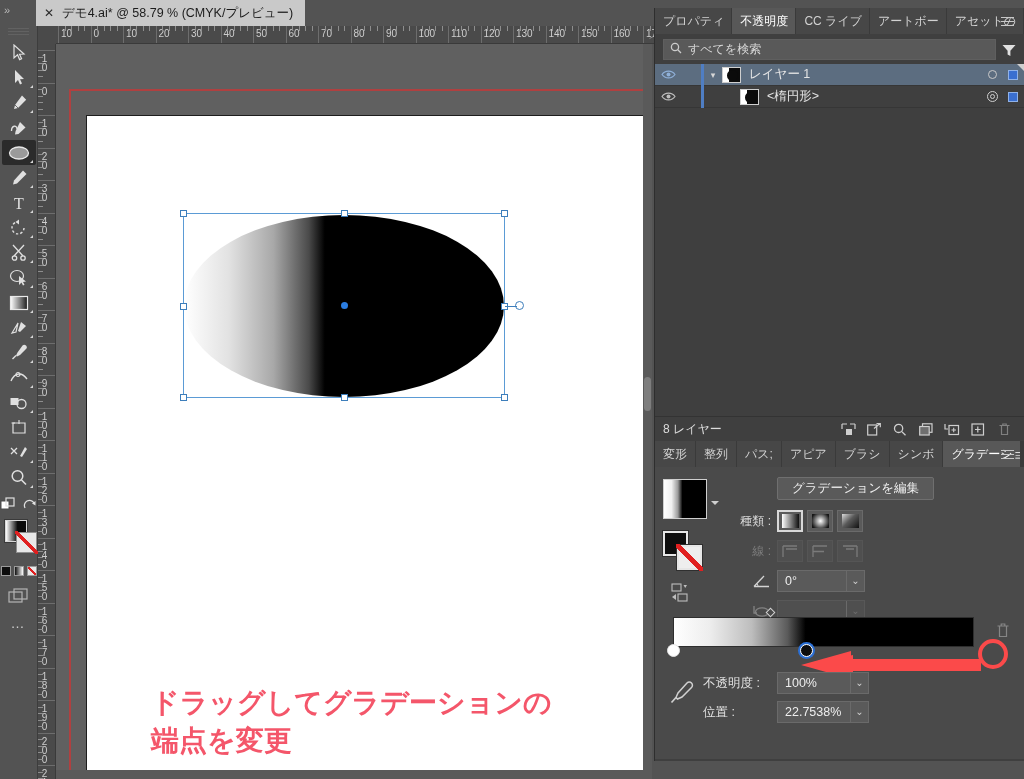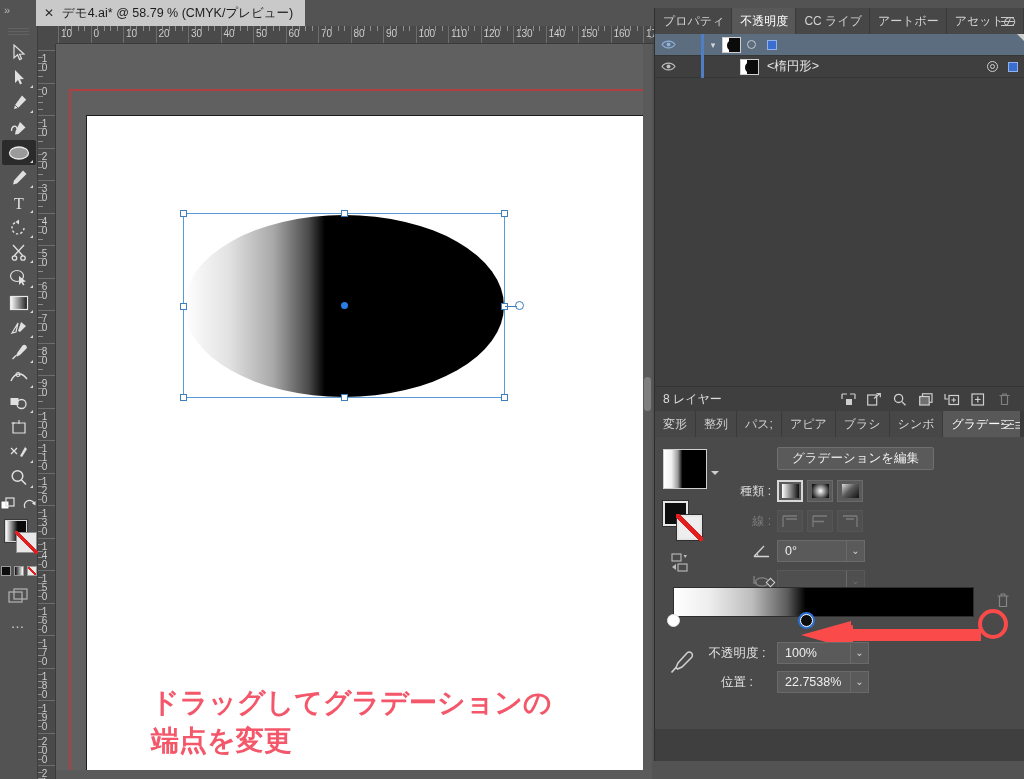--- a/index.html
+++ b/index.html
@@ -333,21 +333,21 @@
   }
   .red-circle {
     position: absolute; right: 6px; top: 22px; width: 30px; height: 30px;
     border-radius: 50%; border: 4px solid #fb4a4a;
   }
   .red-arrow { position: absolute; left: 130px; top: 30px; }
 
   .opa-zone { position: absolute; left: 8px; right: 10px; top: 205px; }
   .eyedrop { position: absolute; left: 6px; top: 8px; }
   .opa-row { display: flex; align-items: center; margin-bottom: 7px; margin-left: 40px; }
-  .opa-lab { font-size: 12.5px; color: #e2e2e2; width: 74px; text-align: center; padding-right: 6px; }
+  .opa-lab { font-size: 12.5px; color: #e2e2e2; width: 74px; text-align: left; padding-right: 6px; }
 </style>
 </head>
 <body>
 
 <div class="app">
 
   <div class="tabbar">
     <span class="chev-left">»</span>
     <div class="doc-tab">
       <span class="x">✕</span>
@@ -823,34 +823,51 @@
       <div class="ptab">CC ライブ</div>
       <div class="ptab">アートボー</div>
       <div class="ptab">アセットの</div>
       <div class="ptab-menu">
           <span class="ham">
             <i></i>
           </span>
         </div>
     </div>
 
+    <div class="search-row">
+      <div class="search-box">
+        <span>
+          <svg width="12" height="12" viewBox="0 0 12 12">
+              <circle cx="5" cy="5" r="3.6" fill="none" stroke="#cccccc" stroke-width="1.3"></circle>
+              <path d="M7.8 7.8 L11 11" stroke="#cccccc" stroke-width="1.3"></path>
+            </svg>
+        </span>
+        <span>すべてを検索</span>
+      </div>
+      <span class="funnel">
+        <svg width="14" height="13" viewBox="0 0 14 13">
+            <path d="M0.5 1 H13.5 L8.4 6.8 V12 L5.6 10.4 V6.8 Z" fill="#e0e0e0"></path>
+          </svg>
+      </span>
+    </div>
 
     <div class="layer-list">
 
       <div class="layer-row selected" style="position:relative;">
         <span class="lr-eye">
           <svg width="15" height="11" viewBox="0 0 15 11">
               <path d="M1 5.5 C4 1, 11 1, 14 5.5 C11 10, 4 10, 1 5.5 Z" fill="none" stroke="#8fb0d8" stroke-width="1.2"></path>
               <circle cx="7.5" cy="5.5" r="2" fill="#8fb0d8"></circle>
             </svg>
         </span>
         <span class="lr-lock"></span>
         <span class="blue-bar"></span>
         <span class="lr-arrow">▾</span>
         <span class="lr-thumb"></span>
+        <span class="lr-name">レイヤー 1</span>
         <span class="lr-target">
             <span class="ring"></span>
           </span>
         <span class="lr-color">
             <span class="sqcol"></span>
           </span>
         <span class="row-fold"></span>
       </div>
 
       <div class="layer-row">

